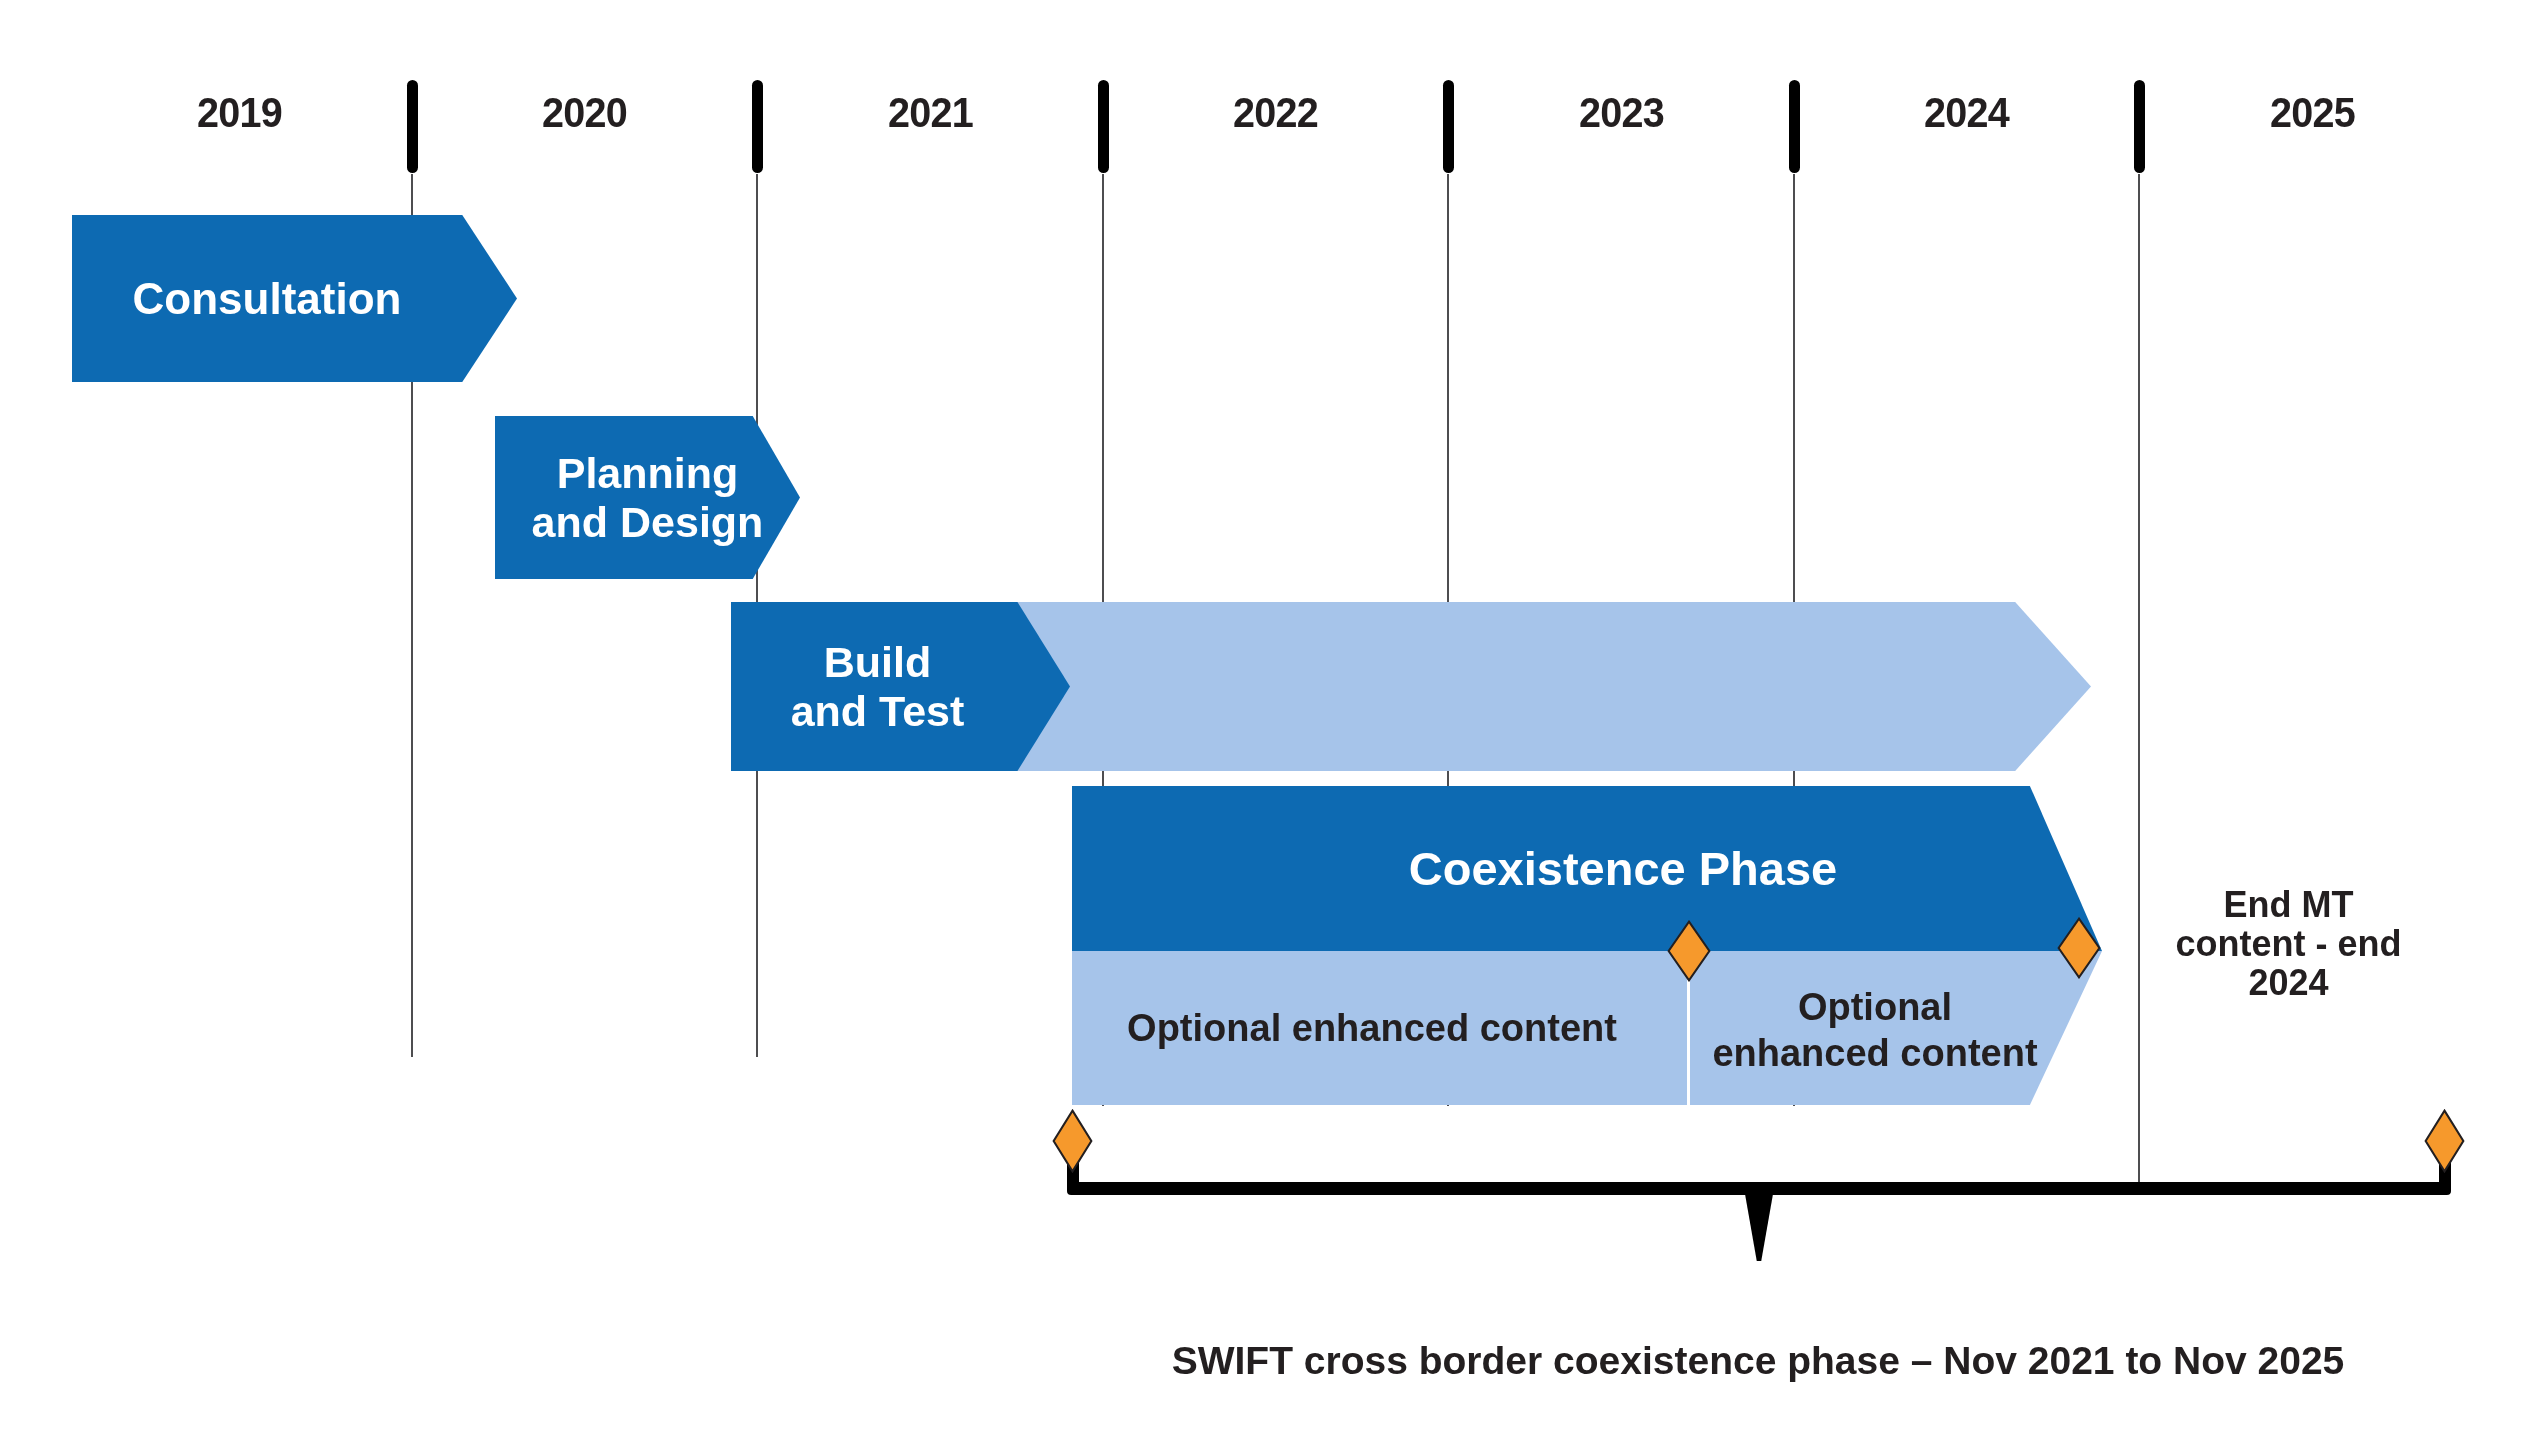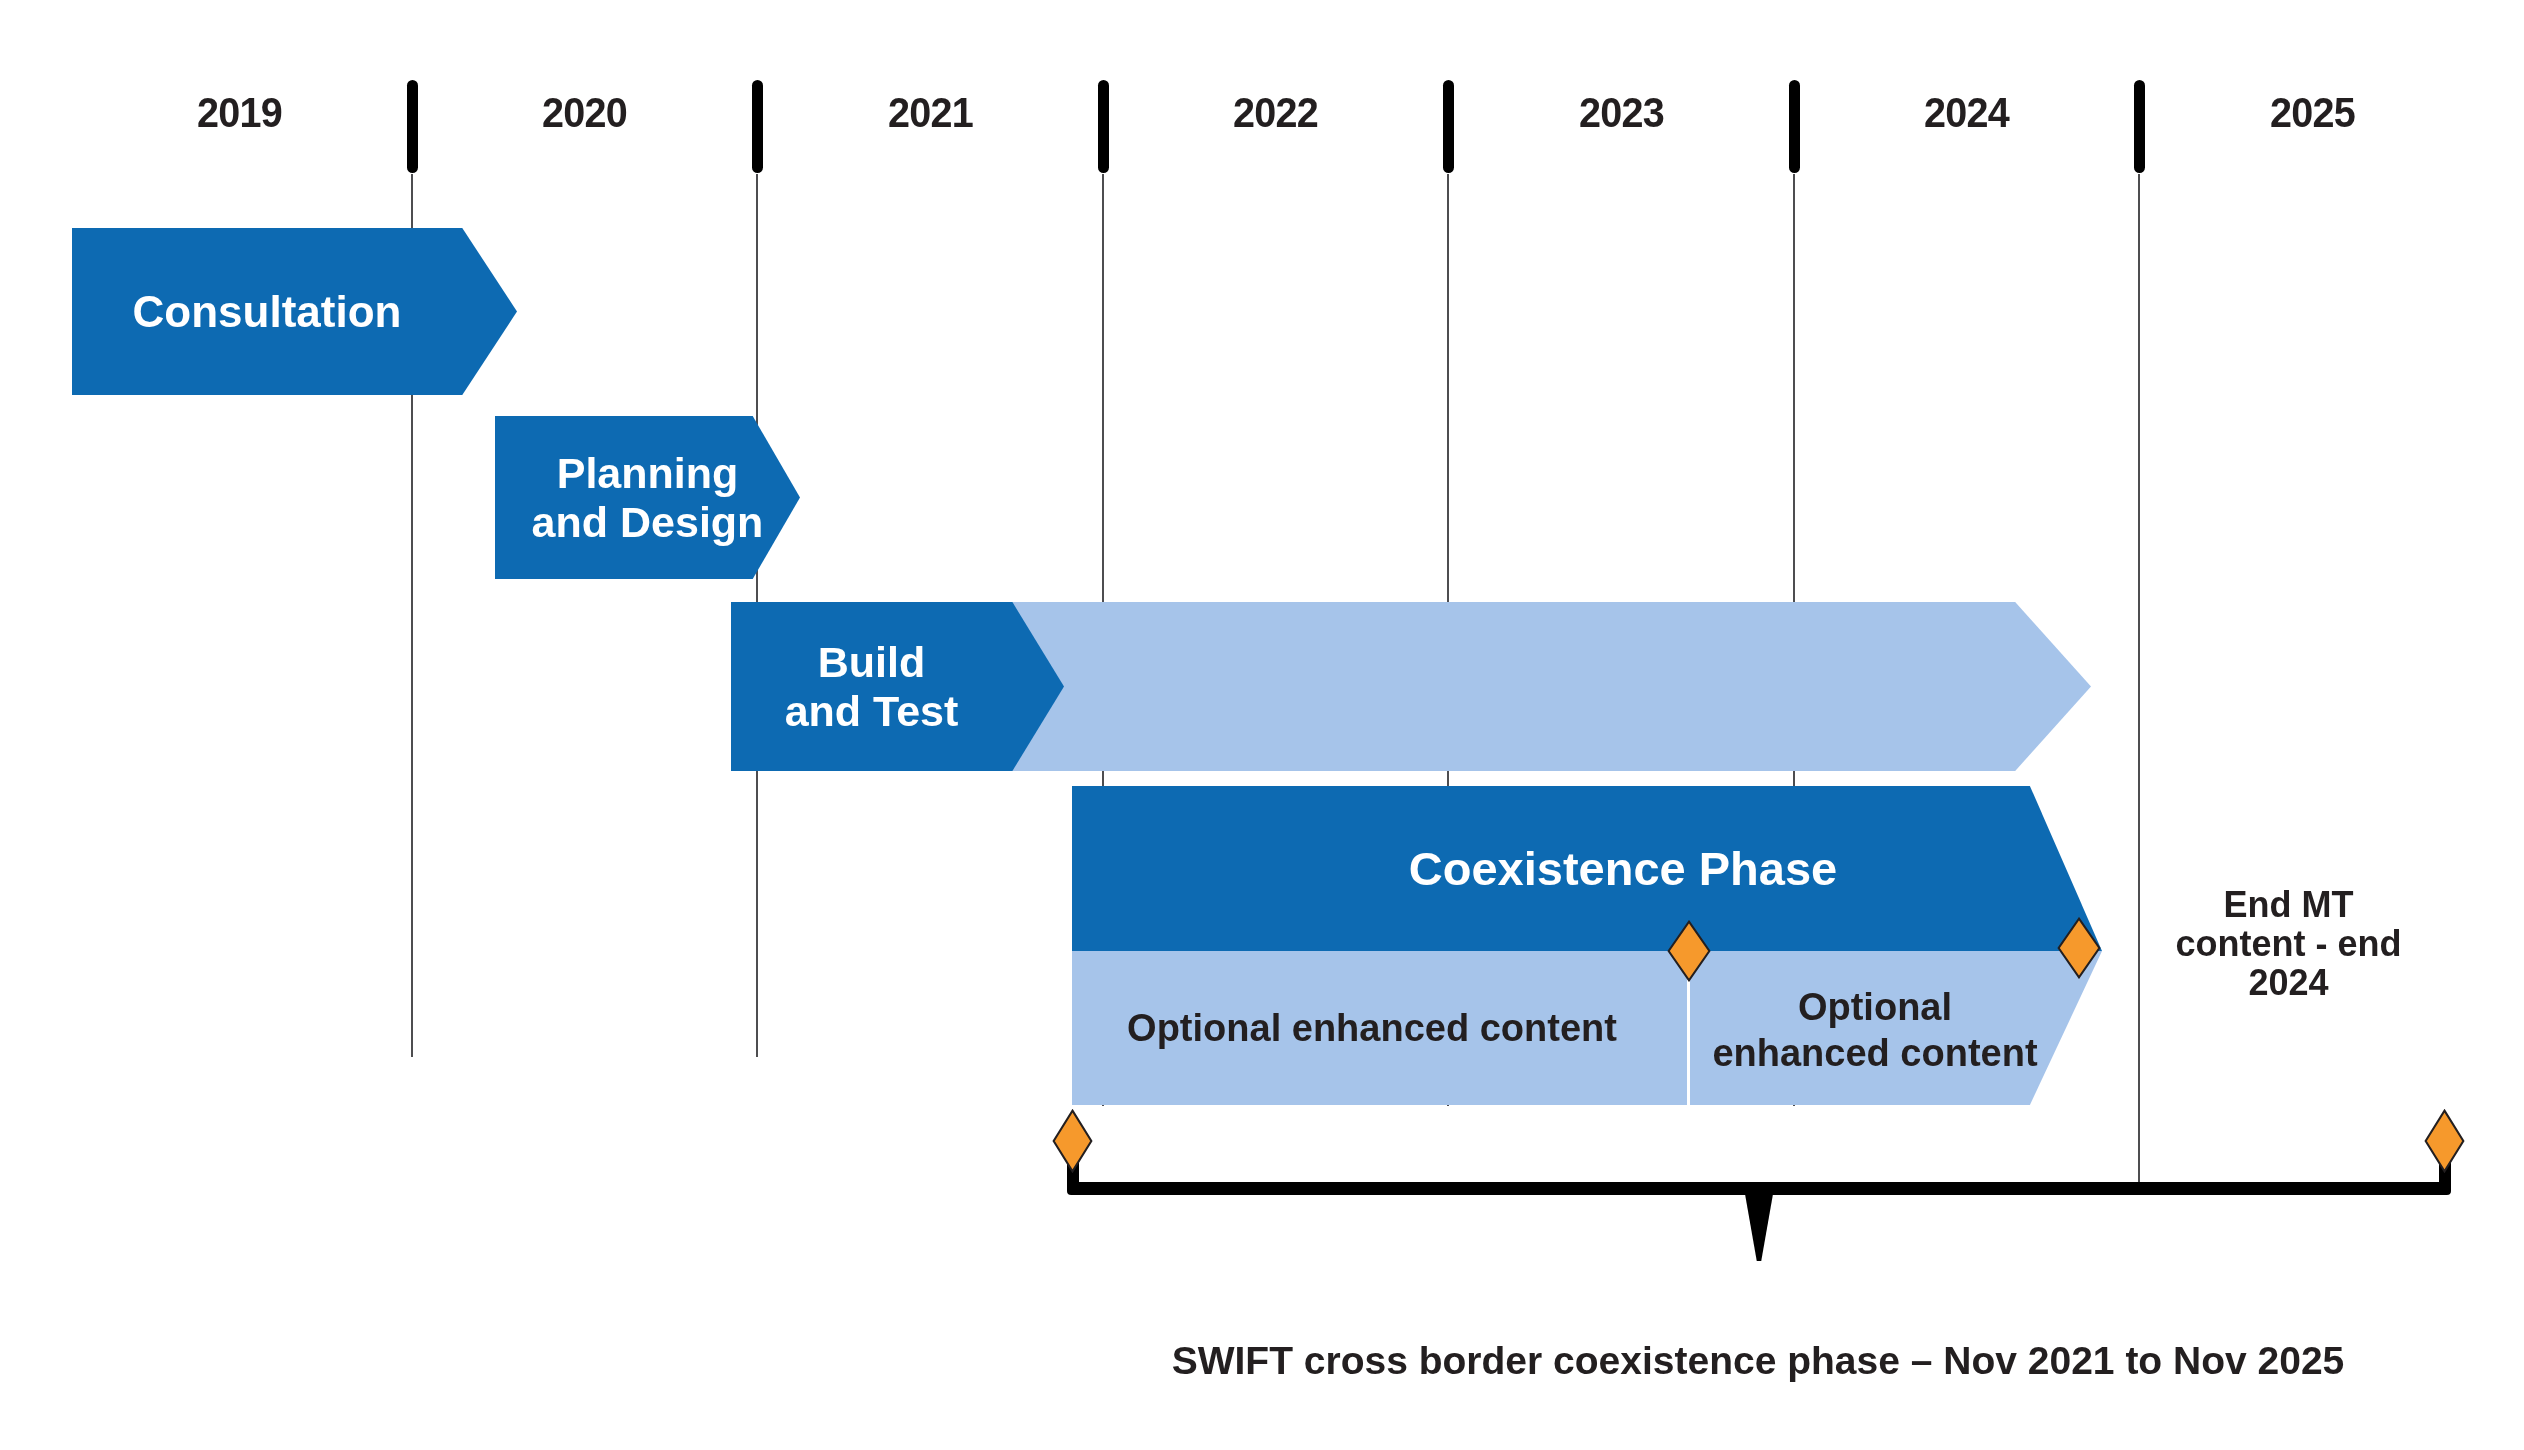--- a/index.html
+++ b/index.html
@@ -51,41 +51,42 @@
     display: flex;
     align-items: center;
     justify-content: center;
   }
   .arrow-label {
     color: #ffffff;
     font-weight: 700;
     text-align: center;
   }
   #consultation-arrow {
-    left: 72px; top: 228px; width: 445px; height: 167px;
+    left: 72px; top: 215px; width: 445px; height: 167px;
     background: #0d6ab2;
     clip-path: polygon(0 0, 87.7% 0, 100% 50%, 87.7% 100%, 0 100%);
   }
   #consultation-arrow .arrow-label { font-size: 44px; width: 391px; margin-right: 55px; }
   #planning-arrow {
     left: 495px; top: 416px; width: 305px; height: 163px;
     background: #0d6ab2;
     clip-path: polygon(0 0, 84.5% 0, 100% 50%, 84.5% 100%, 0 100%);
   }
   #planning-arrow .arrow-label { font-size: 43px; line-height: 49px; width: 100%; }
   #build-light-arrow {
     left: 942px; top: 602px; width: 1149px; height: 169px;
     background: #a6c4ea;
     clip-path: polygon(0 0, 93.4% 0, 100% 50%, 93.4% 100%, 0 100%);
     z-index: 2;
   }
   #build-arrow {
     left: 731px; top: 602px; width: 333px; height: 169px;
     background: #0d6ab2;
     clip-path: polygon(0 0, 84.5% 0, 100% 50%, 84.5% 100%, 0 100%);
+    padding-left: 6px;
   }
   #build-arrow .arrow-label { font-size: 43px; line-height: 49px; width: 282px; margin-right: 52px; }
   
   #coexistence-dark {
     position: absolute;
     left: 1072px; top: 786px; width: 1030px; height: 165px;
     background: #0d6ab2;
     clip-path: polygon(0 0, 93% 0, 100% 100%, 0 100%);
     z-index: 3;
     display: flex; align-items: center; justify-content: flex-end;

